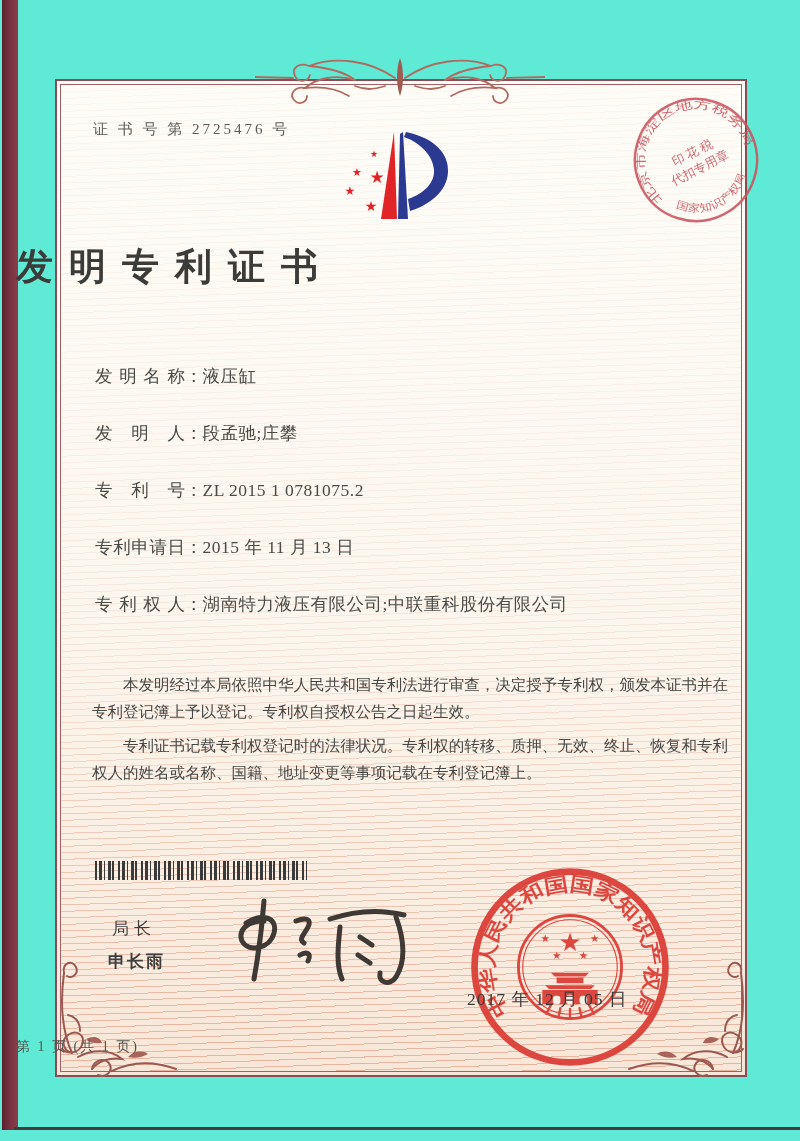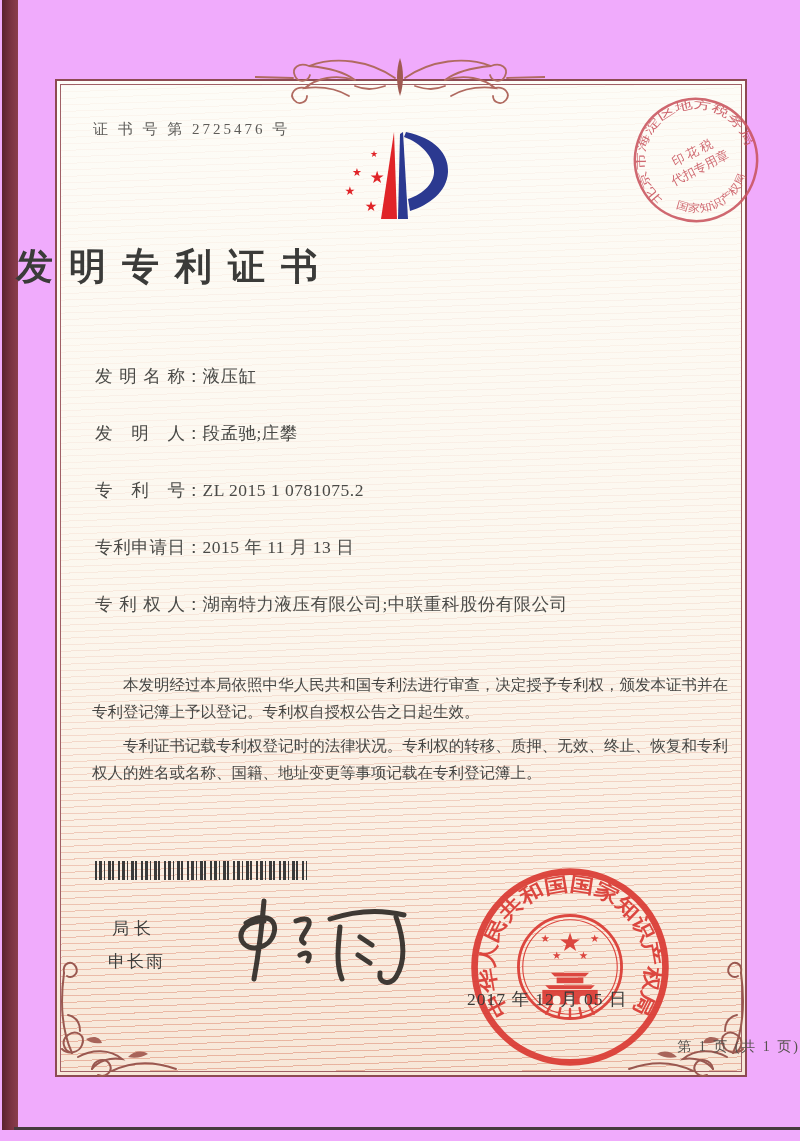--- a/index.html
+++ b/index.html
@@ -1,18 +1,18 @@
 <!DOCTYPE html>
 <html><head>
 <meta charset="utf-8">
 <style>
   html,body{margin:0;padding:0;background:#e8e6e0;}
   .page{
     position:relative;width:800px;height:1141px;overflow:hidden;
-    background:#f0abfc;
+    background:#5eead4;
     font-family:"Liberation Serif","DejaVu Serif",serif;
   }
   .scan-strip{position:absolute;left:2px;top:0;width:16px;height:1130px;
     background:linear-gradient(90deg,#5a222e,#7a3342 55%,#8a3e4c);}
   .scan-bottom{position:absolute;left:14px;top:1127px;width:786px;height:3px;background:#473a3e;}
 
   .frame{position:absolute;left:55px;top:79px;width:692px;height:998px;box-sizing:border-box;
     border:2.5px solid #8d4a52;
     background:linear-gradient(180deg,#fdfcf7 0%,#fcf7ee 52%,#faeee2 80%,#f7e7d8 100%);}
   .frame-inner{position:absolute;inset:3px;border:1px solid #a06066;}
@@ -37,31 +37,31 @@
 
   .barcode{left:95px;top:861px;width:212px;height:19px;z-index:3;
     background:repeating-linear-gradient(90deg,
       #3a3a3a 0 2px,transparent 2px 4px,
       #3a3a3a 4px 7px,transparent 7px 9px,
       #3a3a3a 9px 10px,transparent 10px 13px,
       #3a3a3a 13px 16px,transparent 16px 17px,
       #3a3a3a 17px 19px,transparent 19px 23px);}
 
   .sig-title{left:112px;top:917px;font-size:17px;letter-spacing:5px;color:#3e3e3c;z-index:3;}
-  .sig-name{left:108px;top:950px;font-size:17px;letter-spacing:2px;color:#3e3e3c;z-index:3;}
+  .sig-name{left:108px;top:950px;font-size:17px;letter-spacing:2px;color:#3e3e3c;z-index:3;font-weight:bold;}
   .signature-svg{left:228px;top:893px;z-index:3;}
 
   .seal-svg{left:465px;top:862px;z-index:4;}
   .seal-date{left:467px;top:987px;font-size:17.5px;letter-spacing:1px;color:#3a3a38;z-index:5;}
 
   .stamp-svg{left:626px;top:90px;z-index:4;}
   .logo-svg{left:332px;top:120px;z-index:3;}
   .orn{z-index:2;}
 
-  .footer{left:16px;right:0;top:1038px;text-align:right;font-size:14px;letter-spacing:2px;color:#56524e;z-index:3;}
+  .footer{left:16px;right:0;top:1038px;text-align:left;font-size:14px;letter-spacing:2px;color:#56524e;z-index:3;}
 </style>
 </head>
 <body>
 
 <div class="page">
 
   <div class="scan-strip"></div>
   <div class="scan-bottom"></div>
 
   <div class="frame">

